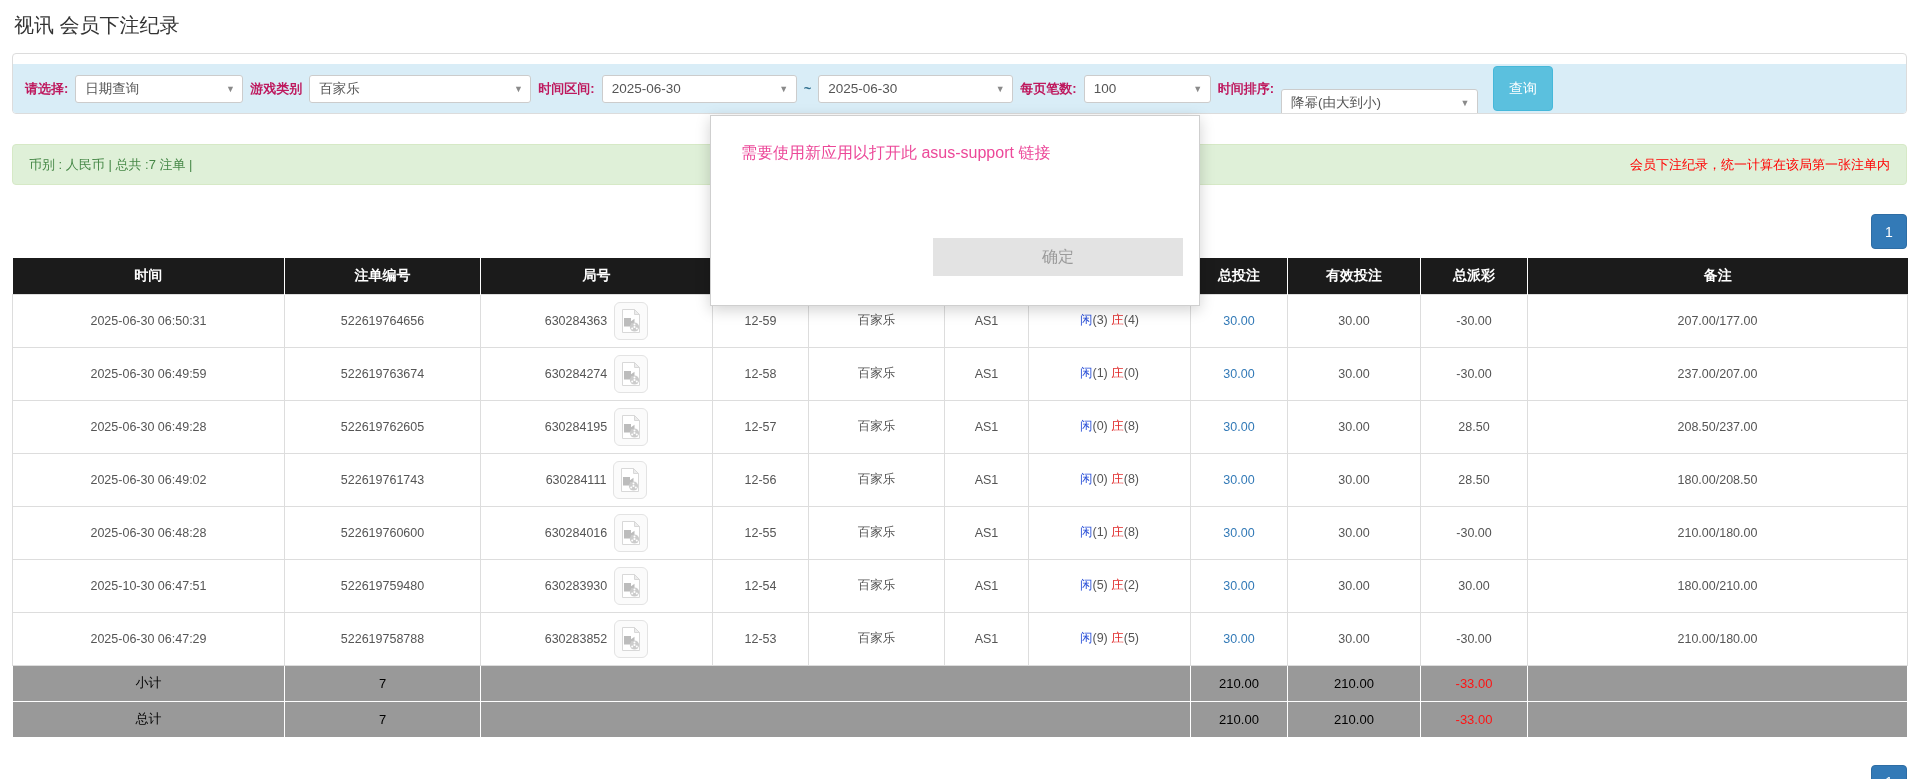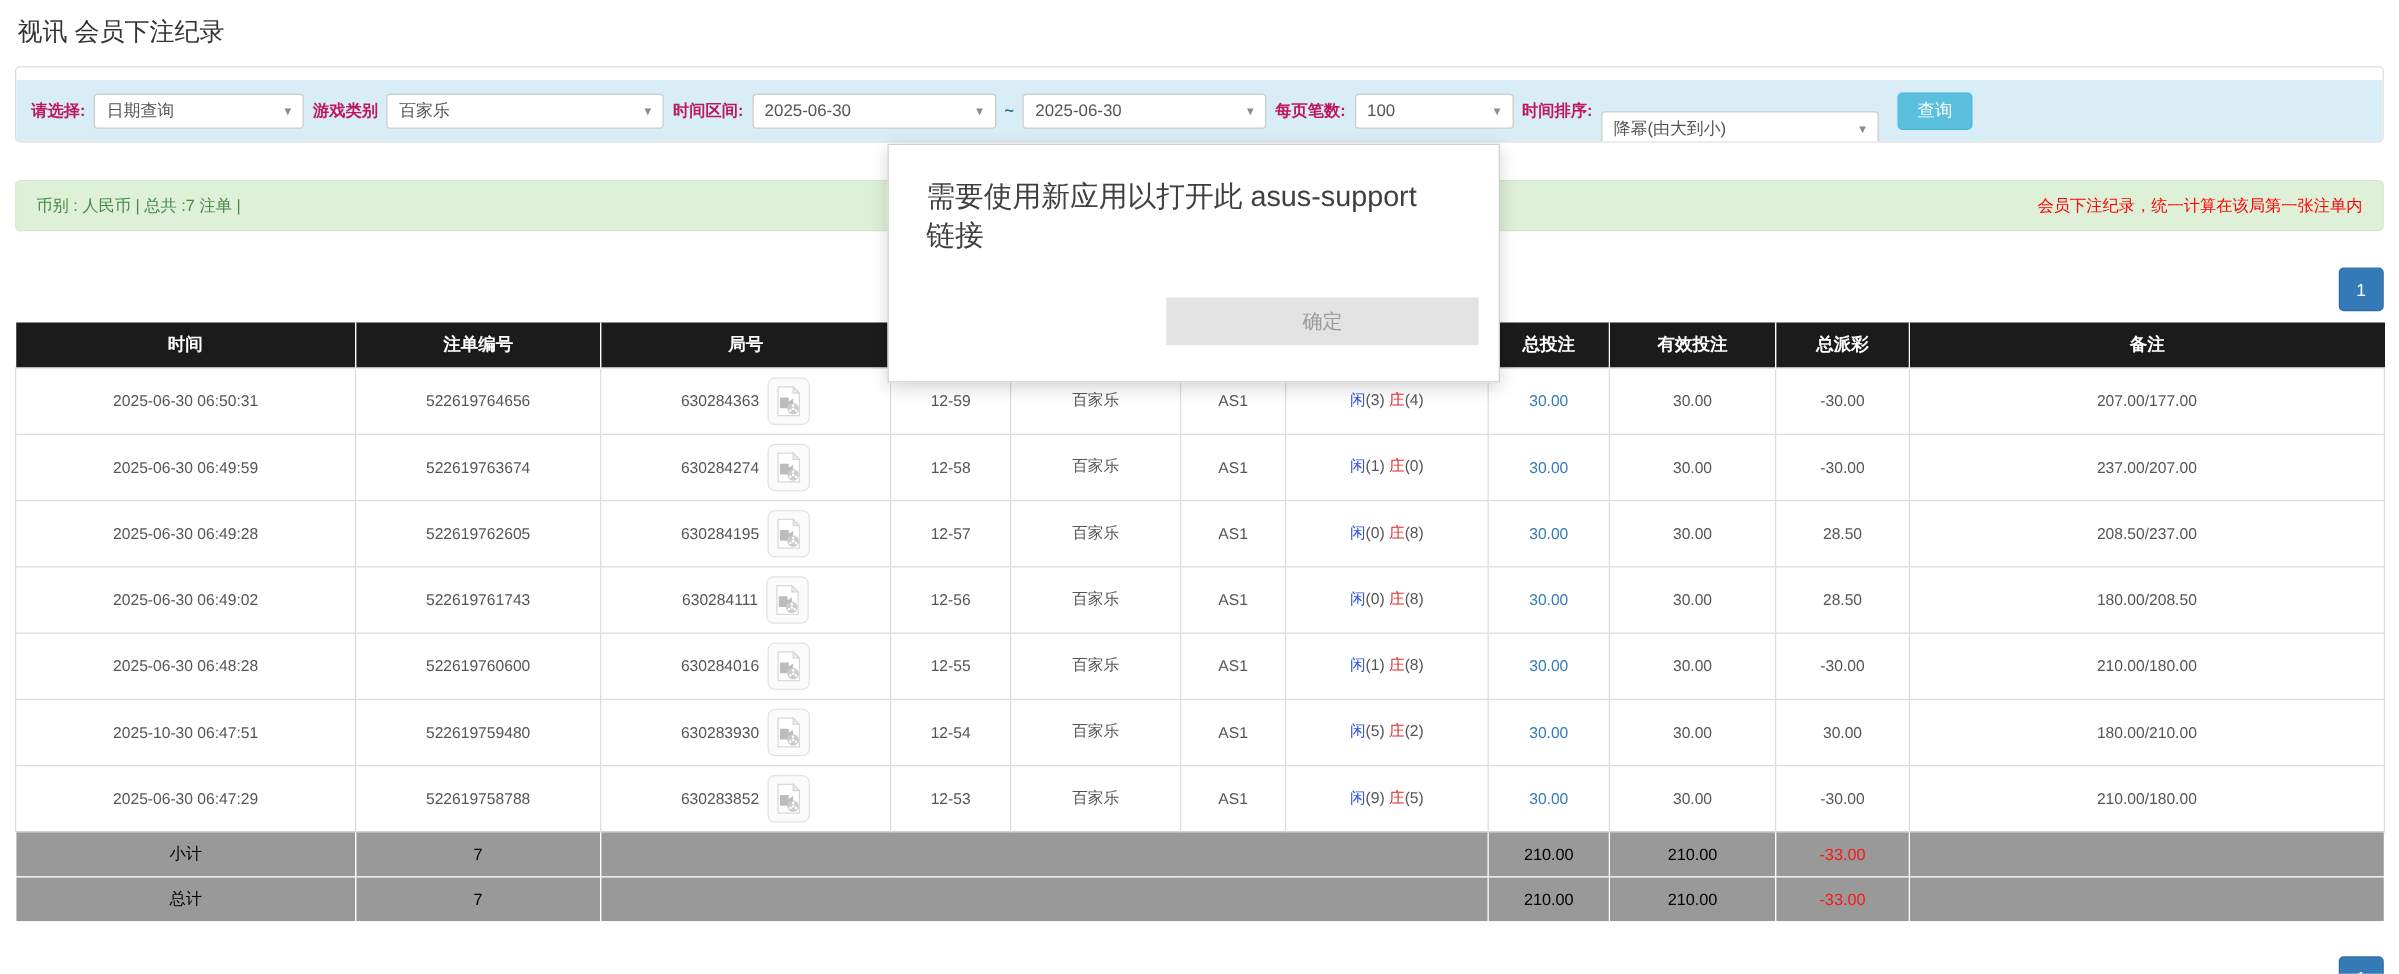--- a/index.html
+++ b/index.html
@@ -12,24 +12,24 @@
 
   .title { font-size:20px; font-weight:normal; color:#333; margin:12px 0 14px 2px; }
 
   
   .filter-panel { border:1px solid #dcdcdc; border-radius:4px; padding-top:10px; overflow:hidden; }
   .filter-bar { background:#d9edf7; height:49px; display:flex; align-items:center; padding:0 12px; gap:7px; }
   .flabel { color:#be185d; font-weight:bold; font-size:13px; white-space:nowrap; }
   .combo { display:flex; align-items:center; background:#fff; border:1px solid #ccc; border-radius:3px; height:28px; overflow:hidden; }
   .combo-text { padding:0 9px; font-size:13.5px; color:#555; flex:1; white-space:nowrap; overflow:hidden; }
   .combo-arrow { width:24px; align-self:stretch; display:flex; align-items:center; justify-content:center; color:#8a8a8a; font-size:9px; }
-  .w1{width:168px;} .w2{width:222px;} .w3{width:195px;} .w4{width:127px;} .w5{width:222px;margin-top:29px;}
+  .w1{width:168px;} .w2{width:222px;} .w3{width:195px;} .w4{width:127px;} .w5{width:197px;margin-top:29px;}
   .tilde { color:#31708f; font-weight:bold; font-size:13px; }
   .search-btn { background:#5bc0de; color:#fff; border:1px solid #46b8da; border-radius:4px;
-    font-size:14px; height:30px; padding:0 15px; margin-left:8px; cursor:pointer;
+    font-size:14px; height:45px; padding:0 15px; margin-left:8px; cursor:pointer;
     font-family:inherit; }
 
   
   .summary-bar { margin-top:30px; background:#dff0d8; border:1px solid #d6e9c6; border-radius:4px;
     height:41px; display:flex; align-items:center; justify-content:space-between; padding:0 16px; }
   .summary-left { color:#468847; font-size:13px; }
   .summary-note { color:#ff0000; font-size:13px; }
 
   
   .pager { display:flex; justify-content:flex-end; }
@@ -52,21 +52,21 @@
   .red  { color:#e02b2b; }
   a.betlink { color:#337ab7; text-decoration:none; cursor:pointer; }
   td.neg, .neg { color:#ee2222; }
   tbody.totals td { background:#999; color:#000000; height:36px; border:1px solid #fff;
     text-align:center; font-size:13px; }
   tbody.totals td.neg { color:#ff1313; }
 
   
   .dialog { position:absolute; left:710px; top:115px; width:490px; height:191px; background:#fff;
     border:1px solid #cfcfcf; box-shadow:0 4px 14px rgba(0,0,0,0.18); z-index:50; }
-  .dialog-text { margin:26px 30px 0 30px; max-width:400px; font-size:23px; color:#404040; line-height:1.35; }
+  .dialog-text { margin:26px 30px 0 30px; max-width:400px; font-size:16px; color:#ec4899; line-height:1.35; }
   .dialog-btn { position:absolute; right:16px; bottom:29px; width:250px; height:38px;
     background:#e3e3e3; border:none; color:#9b9b9b; font-size:16px; cursor:pointer; font-family:inherit; }
 </style>
 </head>
 <body>
 
 <div class="page">
 
   <h1 class="title">视讯 会员下注纪录</h1>
 

